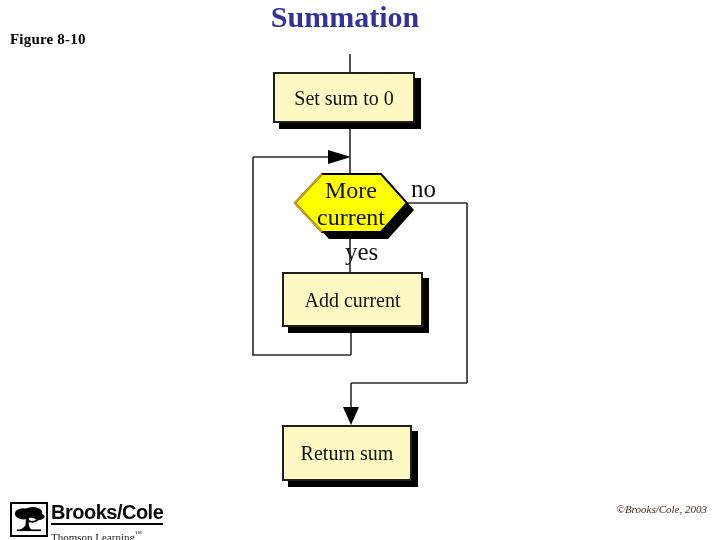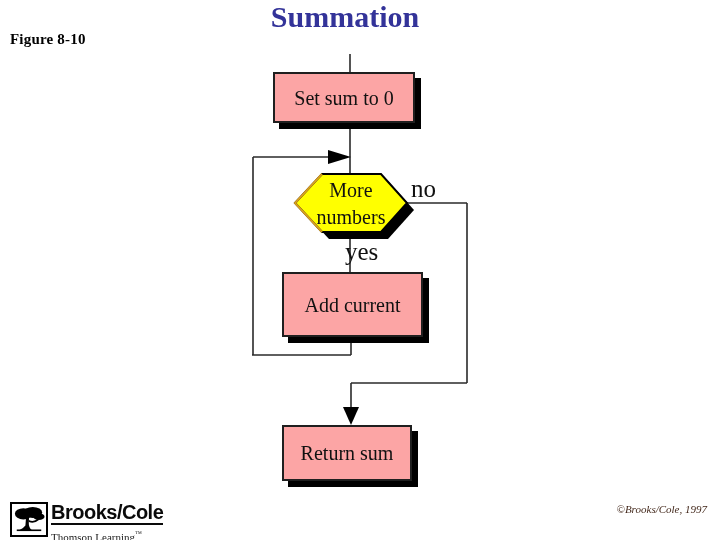--- a/index.html
+++ b/index.html
@@ -42,43 +42,43 @@
     left: 0;
     top: 0;
     width: 720px;
     height: 540px;
     z-index: 1;
   }
   .process {
     position: absolute;
     z-index: 2;
     box-sizing: border-box;
-    background: #fca5a5;
+    background: #fef9c3;
     border: 2px solid #1f1f1f;
     box-shadow: 6px 6px 0 0 #000000;
     display: flex;
     flex-direction: column;
     align-items: center;
     justify-content: center;
     font-size: 20px;
     line-height: 26px;
     text-align: center;
     color: #111111;
   }
   .process--start  { left: 273px; top: 72px;  width: 142px; height: 51px; }
-  .process--add    { left: 282px; top: 272px; width: 141px; height: 65px; }
+  .process--add    { left: 282px; top: 272px; width: 141px; height: 55px; }
   .process--return { left: 282px; top: 425px; width: 130px; height: 56px; }
   .hex-label {
     position: absolute;
     left: 293px;
     top: 177px;
     width: 116px;
     z-index: 3;
     text-align: center;
-    font-size: 20px;
+    font-size: 24px;
     line-height: 27px;
     color: #111111;
   }
   .edge-label {
     position: absolute;
     z-index: 3;
     font-size: 25px;
     color: #111111;
   }
   .edge-label--no  { left: 411px; top: 175px; }
@@ -173,21 +173,21 @@
 
     <polyline fill="none" stroke="#d8a020" stroke-width="2" points="322,174 295,203 322,232"></polyline>
   </svg>
 
   <div class="process process--start">
     <span>Set sum to 0</span>
   </div>
 
   <div class="hex-label">
     <span style="display:block">More</span>
-    <span style="display:block">numbers</span>
+    <span style="display:block">current</span>
   </div>
 
   <div class="edge-label edge-label--no">no</div>
   <div class="edge-label edge-label--yes">yes</div>
 
   <div class="process process--add">
     <span>Add current</span>
   </div>
 
   <div class="process process--return">
@@ -206,15 +206,15 @@
           <rect x="4" y="25.6" width="26" height="1.7"></rect>
         </g>
       </svg>
     </span>
     <span class="logo-text">
       <span class="logo-primary">Brooks/Cole</span>
       <span class="logo-secondary"><span>Thomson Learning</span><sup>™</sup></span>
     </span>
   </div>
 
-  <div class="copyright">©Brooks/Cole, 1997</div>
+  <div class="copyright">©Brooks/Cole, 2003</div>
 
 </div>
 
 </body></html>

